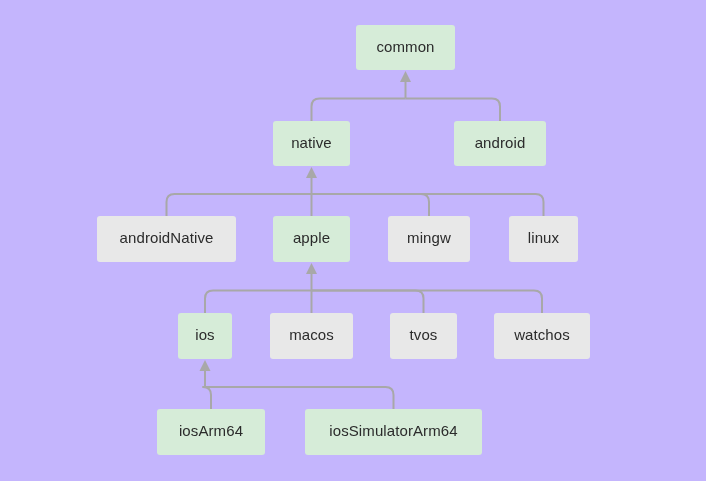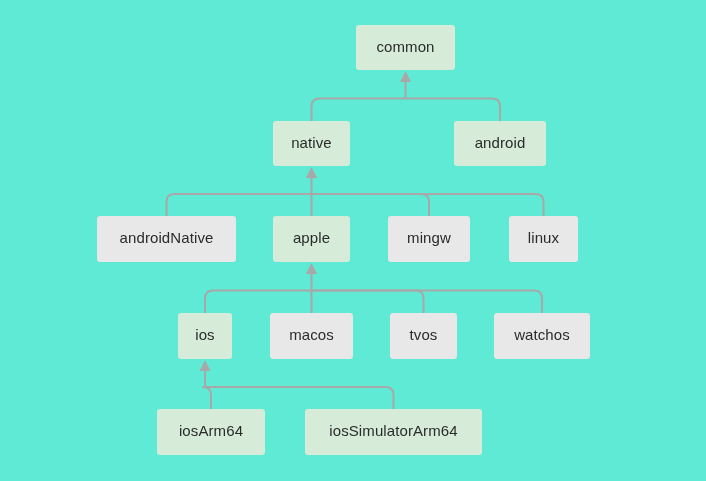--- a/index.html
+++ b/index.html
@@ -10,21 +10,21 @@
   body {
     width: 706px;
     height: 481px;
     font-family: "Liberation Sans", "DejaVu Sans", sans-serif;
     overflow: hidden;
   }
   #diagram-root {
     position: relative;
     width: 706px;
     height: 481px;
-    background: #5eead4;
+    background: #c4b5fd;
   }
   #hierarchy-svg {
     position: absolute;
     top: 0;
     left: 0;
     width: 706px;
     height: 481px;
     display: block;
   }
   .node-label {

